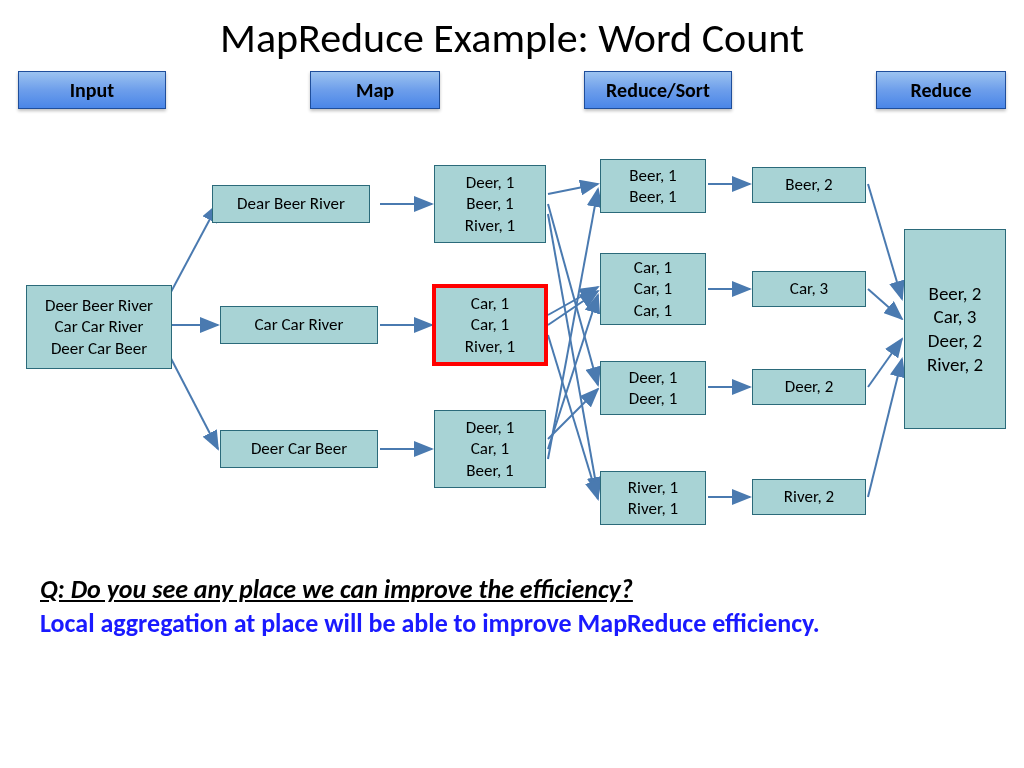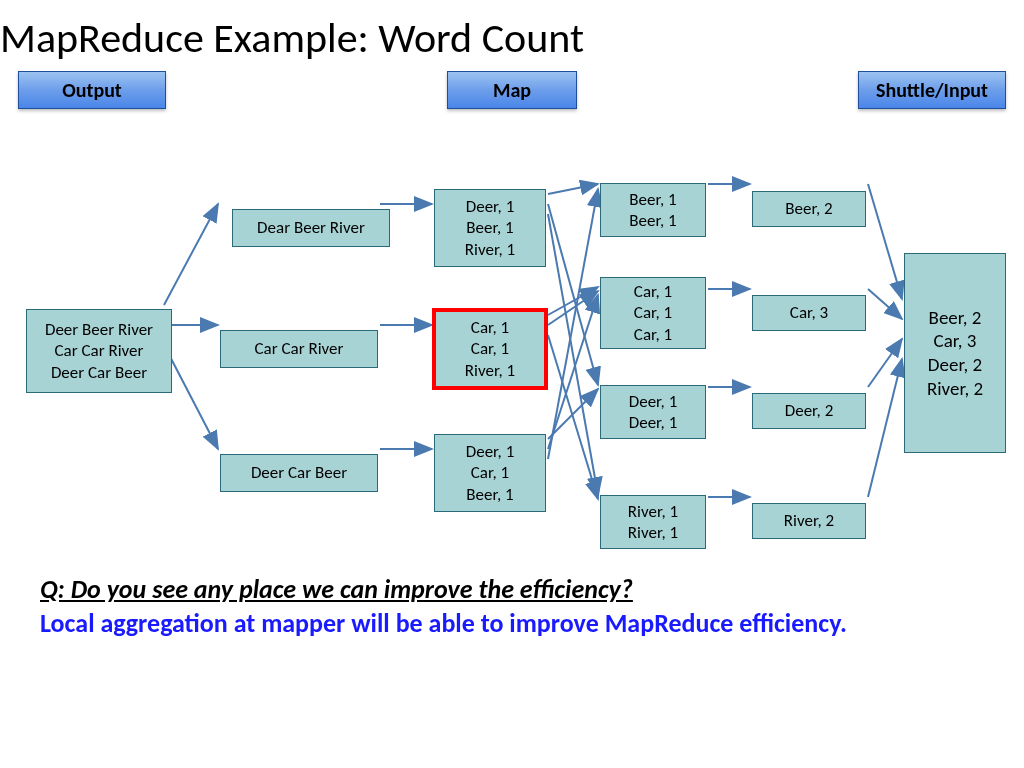--- a/index.html
+++ b/index.html
@@ -6,20 +6,21 @@
     margin: 0;
     padding: 0;
     width: 1024px;
     height: 768px;
     font-family: Calibri, Arial, sans-serif;
     background: #fff;
     position: relative;
     overflow: hidden;
   }
   .title {
+    text-align: center;
     font-size: 42px;
     font-weight: 400;
     margin: 12px 0 8px;
     color: #000;
   }
   .stage-row {
     display: flex;
     justify-content: space-between;
     padding: 0 18px;
     gap: 10px;
@@ -46,21 +47,20 @@
     font-size: 17px;
     color: #000;
     display: flex;
     flex-direction: column;
     justify-content: center;
     align-items: center;
     text-align: center;
     line-height: 1.25;
     padding: 4px 6px;
     box-sizing: border-box;
-    margin-top: 24px;
   }
   .highlight {
     outline: 4px solid #ff0000;
     outline-offset: -2px;
   }
   svg.arrows {
     position: absolute;
     left: 0; top: 0;
     width: 1024px; height: 440px;
     pointer-events: none;
@@ -73,23 +73,24 @@
   }
   .question { color: #000; text-decoration: underline; font-style: italic; }
   .answer   { color: #1a1aff; }
 </style>
 </head>
 <body>
 
 <div class="title">MapReduce Example: Word Count</div>
 
 <div class="stage-row">
-  <div class="stage" style="width:146px">Output</div>
+  <div class="stage" style="width:146px">Input</div>
   <div class="stage" style="width:128px">Map</div>
-  <div class="stage" style="width:146px">Shuttle/Input</div>
+  <div class="stage" style="width:146px">Reduce/Sort</div>
+  <div class="stage" style="width:128px">Reduce</div>
 </div>
 
 <div class="diagram">
 
   <svg class="arrows">
     <defs>
       <marker id="ah" markerWidth="10" markerHeight="8" refX="9" refY="4" orient="auto">
         <path d="M0,0 L10,4 L0,8 Z" fill="#4a7ab0"></path>
       </marker>
     </defs>
@@ -122,21 +123,21 @@
 
       <line x1="868" y1="55" x2="902" y2="170"></line>
       <line x1="868" y1="160" x2="902" y2="190"></line>
       <line x1="868" y1="258" x2="902" y2="210"></line>
       <line x1="868" y1="368" x2="902" y2="230"></line>
     </g>
   </svg>
 
   <div class="box" style="left:26px; top:156px; width:146px; height:84px">Deer Beer River<br>Car Car River<br>Deer Car Beer</div>
 
-  <div class="box" style="left:232px; top:56px;  width:158px; height:38px">Dear Beer River</div>
+  <div class="box" style="left:212px; top:56px;  width:158px; height:38px">Dear Beer River</div>
   <div class="box" style="left:220px; top:177px; width:158px; height:38px">Car Car River</div>
   <div class="box" style="left:220px; top:301px; width:158px; height:38px">Deer Car Beer</div>
 
   <div class="box" style="left:434px; top:36px;  width:112px; height:78px">Deer, 1<br>Beer, 1<br>River, 1</div>
   <div class="box highlight" style="left:434px; top:157px; width:112px; height:78px">Car, 1<br>Car, 1<br>River, 1</div>
   <div class="box" style="left:434px; top:281px; width:112px; height:78px">Deer, 1<br>Car, 1<br>Beer, 1</div>
 
   <div class="box" style="left:600px; top:30px;  width:106px; height:54px">Beer, 1<br>Beer, 1</div>
   <div class="box" style="left:600px; top:124px; width:106px; height:72px">Car, 1<br>Car, 1<br>Car, 1</div>
   <div class="box" style="left:600px; top:232px; width:106px; height:54px">Deer, 1<br>Deer, 1</div>
@@ -146,14 +147,14 @@
   <div class="box" style="left:752px; top:142px; width:114px; height:36px">Car, 3</div>
   <div class="box" style="left:752px; top:240px; width:114px; height:36px">Deer, 2</div>
   <div class="box" style="left:752px; top:350px; width:114px; height:36px">River, 2</div>
 
   <div class="box" style="left:904px; top:100px; width:102px; height:200px; font-size:19px">Beer, 2<br>Car, 3<br>Deer, 2<br>River, 2</div>
 
 </div>
 
 <div class="qa">
   <div class="question">Q: Do you see any place we can improve the efficiency?</div>
-  <div class="answer">Local aggregation at mapper will be able to improve MapReduce efficiency.</div>
+  <div class="answer">Local aggregation at place will be able to improve MapReduce efficiency.</div>
 </div>
 
 </body></html>

